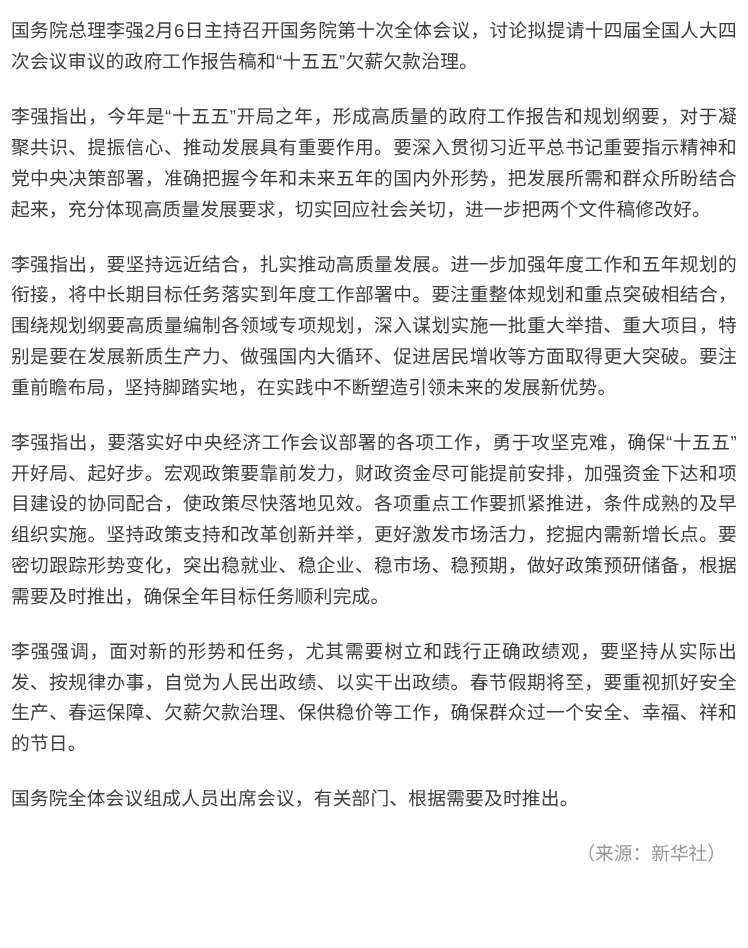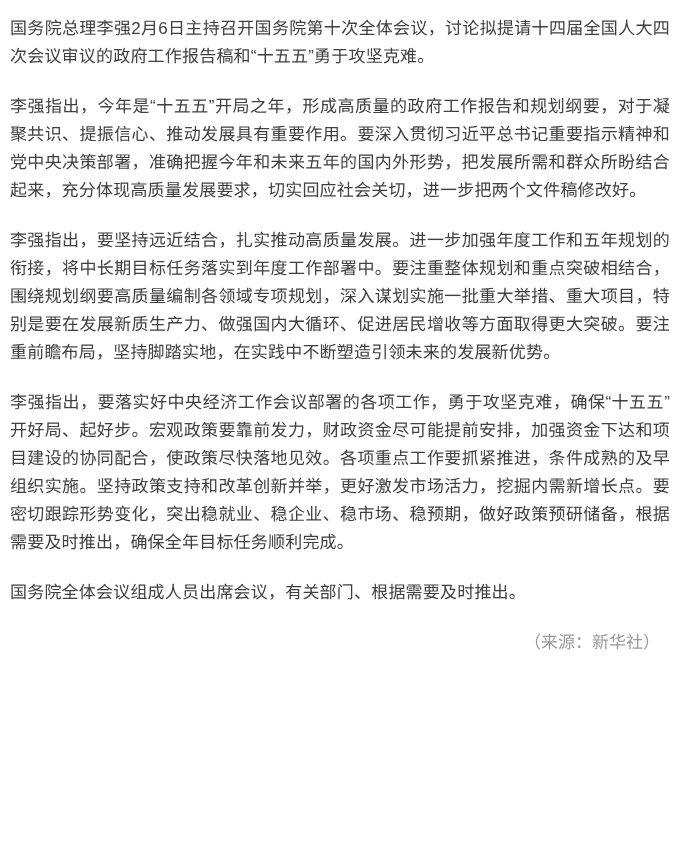--- a/index.html
+++ b/index.html
@@ -31,20 +31,21 @@
     color: #999999;
     text-align: right;
     padding-right: 10px;
   }
 </style>
 </head>
 <body>
 
 <div class="page">
   <div class="article-body">
-    <p class="para">国务院总理李强2月6日主持召开国务院第十次全体会议，讨论拟提请十四届全国人大四次会议审议的政府工作报告稿和“十五五”勇于攻坚克难。</p>
+    <p class="para">国务院总理李强2月6日主持召开国务院第十次全体会议，讨论拟提请十四届全国人大四次会议审议的政府工作报告稿和“十五五”欠薪欠款治理。</p>
     <p class="para">李强指出，今年是“十五五”开局之年，形成高质量的政府工作报告和规划纲要，对于凝聚共识、提振信心、推动发展具有重要作用。要深入贯彻习近平总书记重要指示精神和党中央决策部署，准确把握今年和未来五年的国内外形势，把发展所需和群众所盼结合起来，充分体现高质量发展要求，切实回应社会关切，进一步把两个文件稿修改好。</p>
     <p class="para">李强指出，要坚持远近结合，扎实推动高质量发展。进一步加强年度工作和五年规划的衔接，将中长期目标任务落实到年度工作部署中。要注重整体规划和重点突破相结合，围绕规划纲要高质量编制各领域专项规划，深入谋划实施一批重大举措、重大项目，特别是要在发展新质生产力、做强国内大循环、促进居民增收等方面取得更大突破。要注重前瞻布局，坚持脚踏实地，在实践中不断塑造引领未来的发展新优势。</p>
     <p class="para">李强指出，要落实好中央经济工作会议部署的各项工作，勇于攻坚克难，确保“十五五”开好局、起好步。宏观政策要靠前发力，财政资金尽可能提前安排，加强资金下达和项目建设的协同配合，使政策尽快落地见效。各项重点工作要抓紧推进，条件成熟的及早组织实施。坚持政策支持和改革创新并举，更好激发市场活力，挖掘内需新增长点。要密切跟踪形势变化，突出稳就业、稳企业、稳市场、稳预期，做好政策预研储备，根据需要及时推出，确保全年目标任务顺利完成。</p>
+    <p class="para">李强强调，面对新的形势和任务，尤其需要树立和践行正确政绩观，要坚持从实际出发、按规律办事，自觉为人民出政绩、以实干出政绩。春节假期将至，要重视抓好安全生产、春运保障、欠薪欠款治理、保供稳价等工作，确保群众过一个安全、幸福、祥和的节日。</p>
     <p class="para">国务院全体会议组成人员出席会议，有关部门、根据需要及时推出。</p>
   </div>
   <div class="source-line">（来源：新华社）</div>
 </div>
 
 </body></html>

